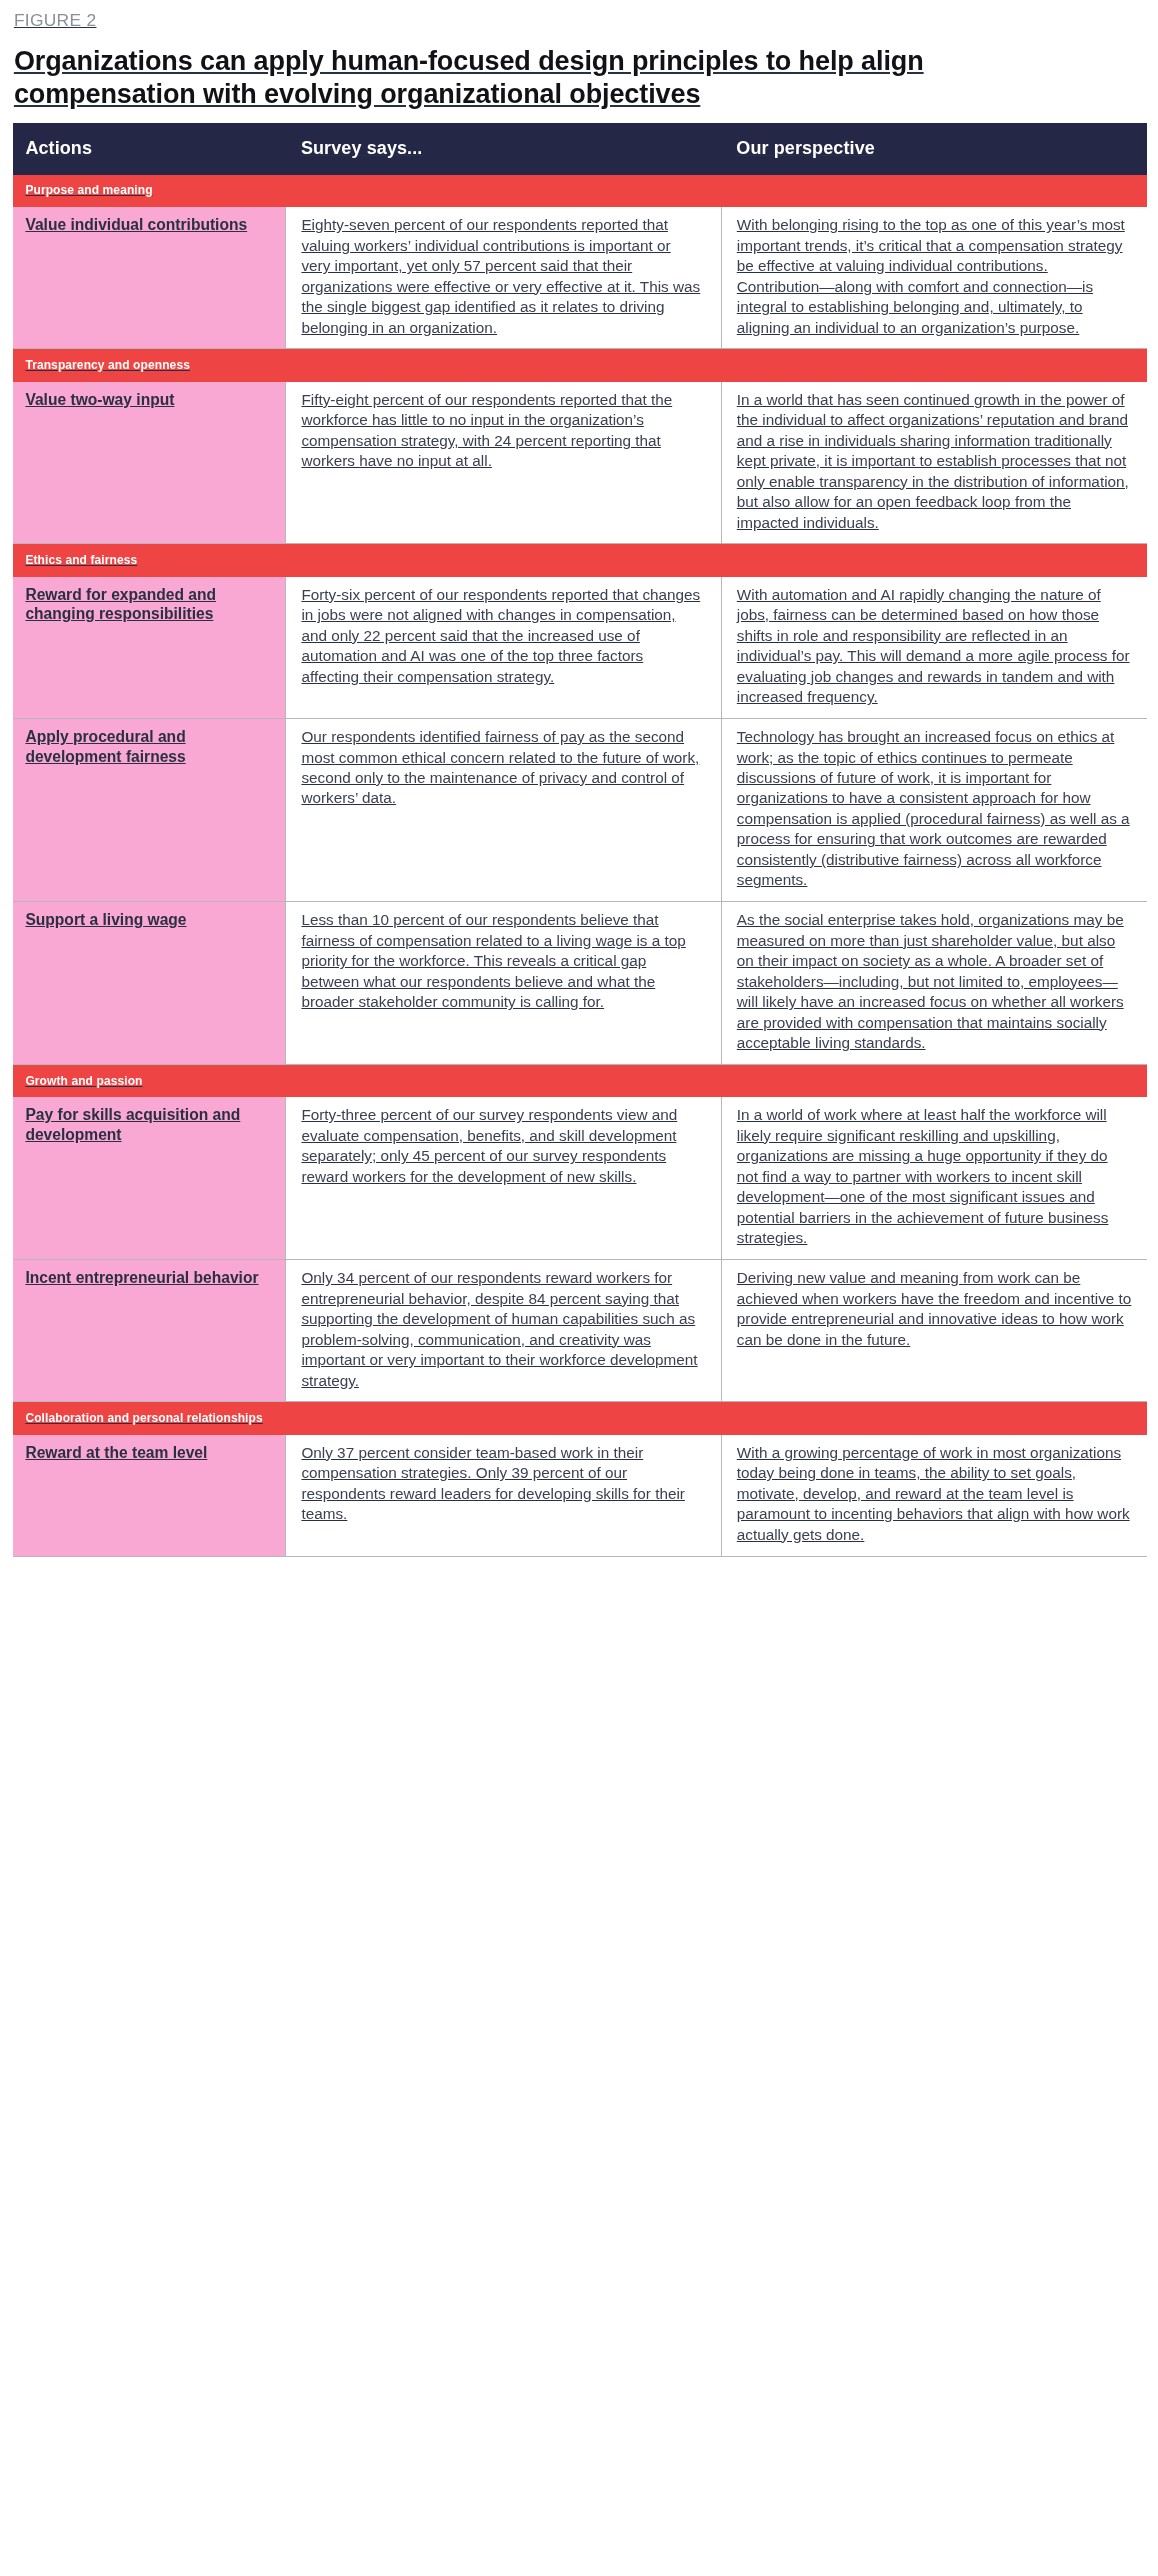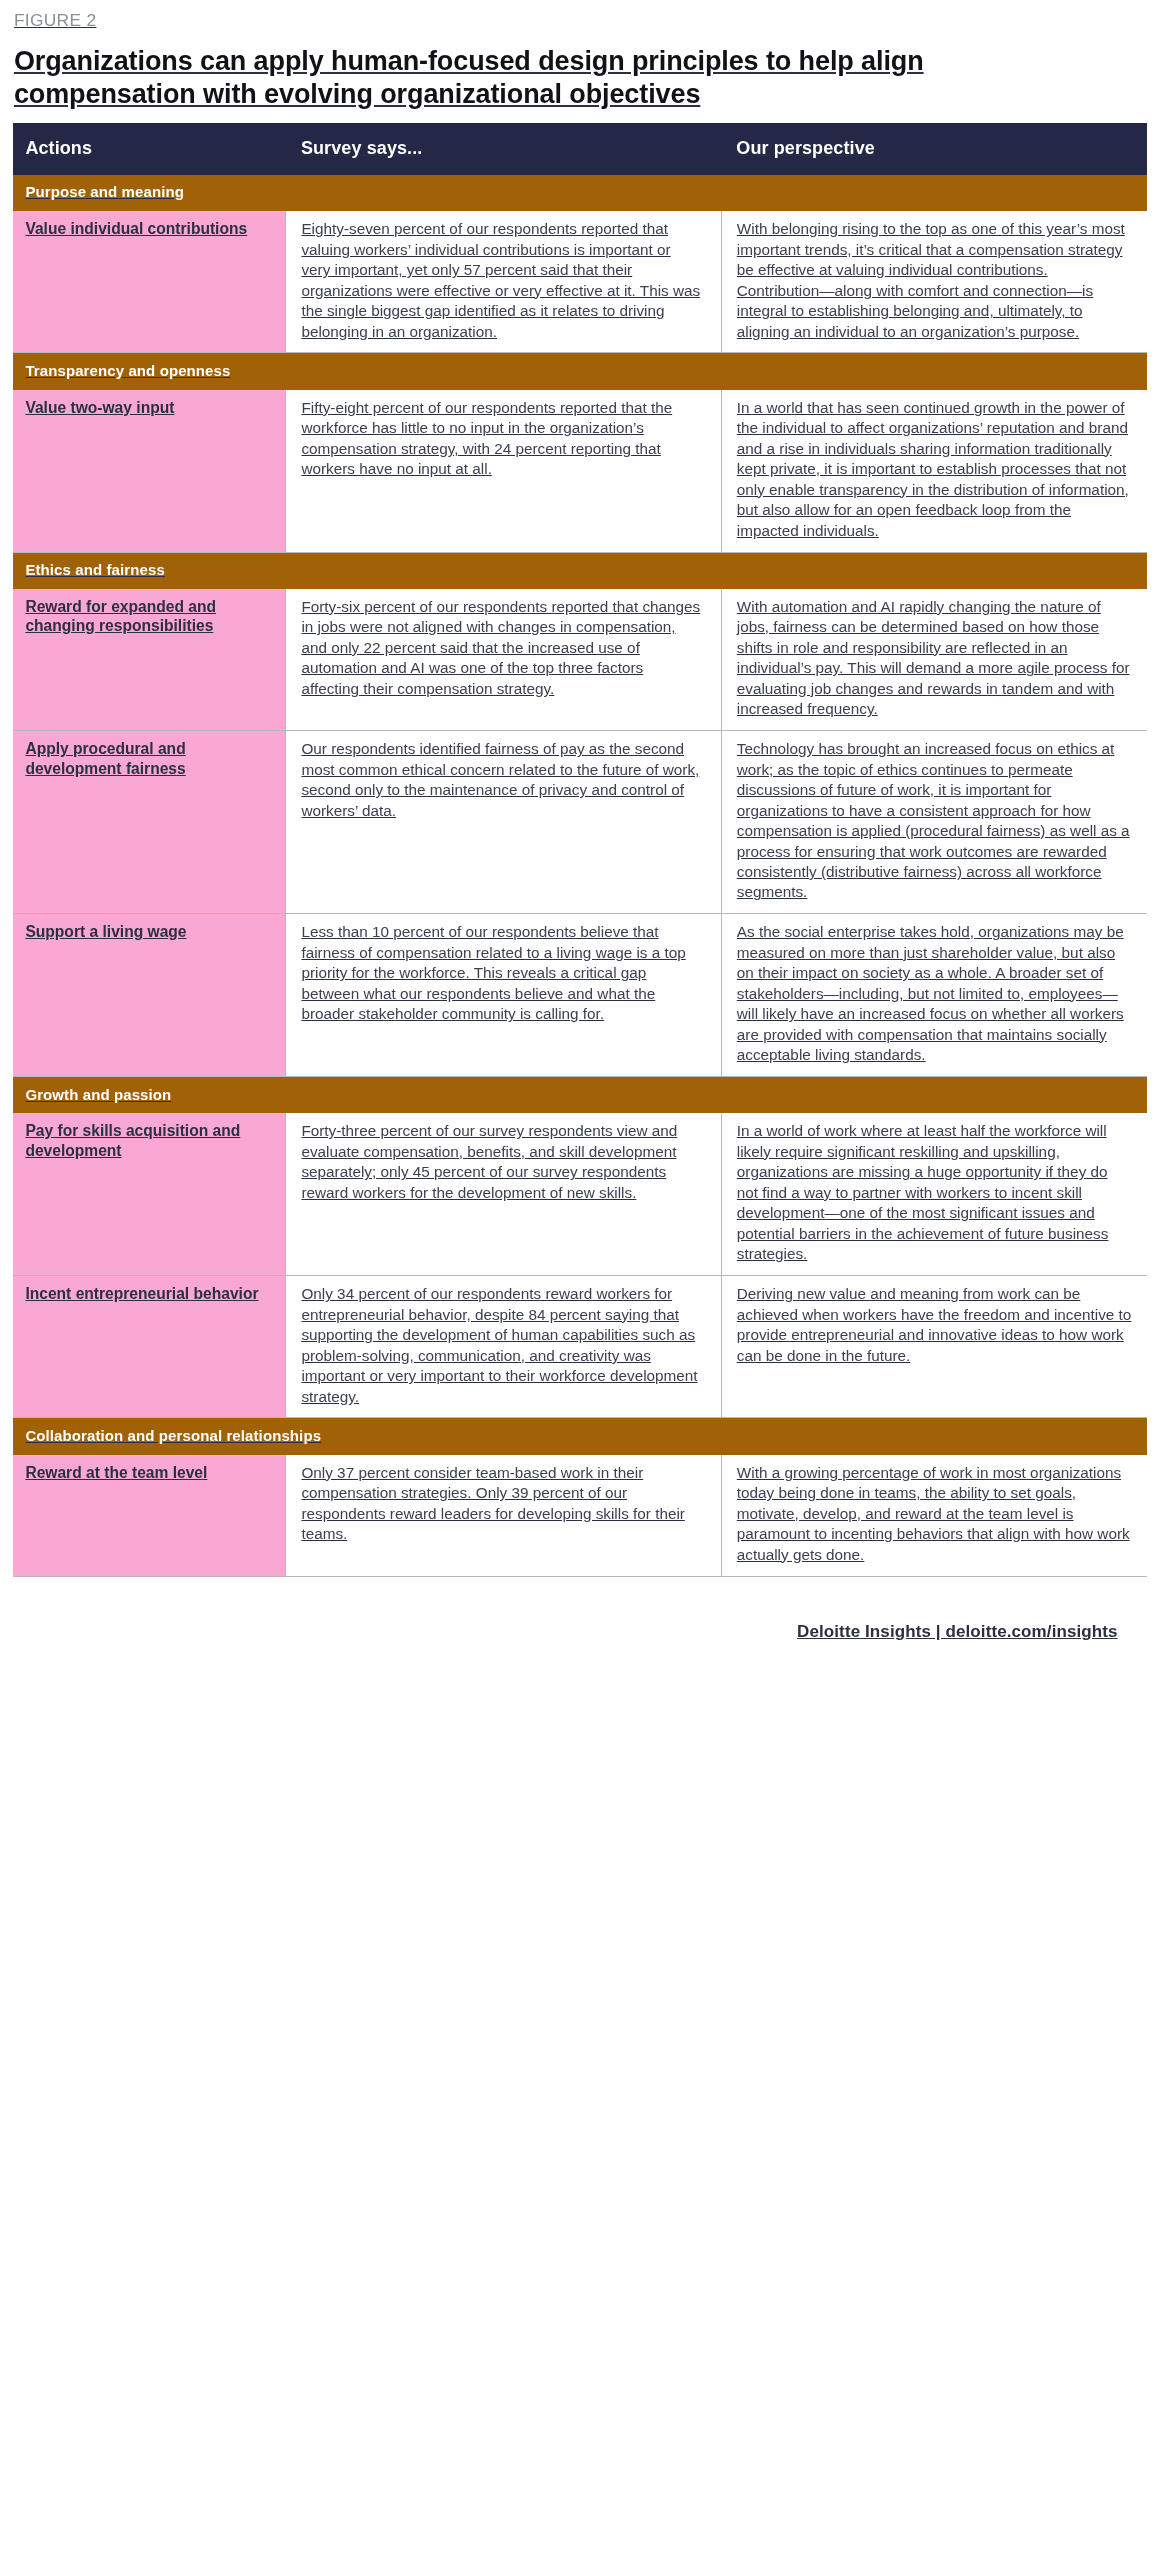--- a/index.html
+++ b/index.html
@@ -54,23 +54,23 @@
     font-weight: 700;
     text-align: left;
     padding: 15px 12.7px 16px 12.7px;
     vertical-align: middle;
     letter-spacing: 0.1px;
   }
   thead th.survey-head { padding-left: 15px; }
   thead th.persp-head  { padding-left: 15px; }
 
   tr.section-row td {
-    background: #a16207;
+    background: #ef4444;
     color: #ffffff;
-    font-size: 15px;
+    font-size: 12px;
     font-weight: 700;
     padding: 7.5px 12.7px 8.7px 12.7px;
     letter-spacing: 0.1px;
   }
 
   tbody td {
     vertical-align: top;
     font-size: 15.3px;
     line-height: 1.34;
     background: #ffffff;
@@ -197,17 +197,16 @@
         </tr>
         <tr class="data-row last-data-row">
           <td class="action-cell">Reward at the team level</td>
           <td class="survey-cell">Only 37 percent consider team-based work in their compensation strategies. Only 39 percent of our respondents reward leaders for developing skills for their teams.</td>
           <td class="persp-cell">With a growing percentage of work in most organizations today being done in teams, the ability to set goals, motivate, develop, and reward at the team level is paramount to incenting behaviors that align with how work actually gets done.</td>
         </tr>
       </tbody>
   </table>
 
   <div class="footer">
-    <div class="brand-line">Deloitte Insights | deloitte.com/insights</div>
   </div>
 
 </div>
 
 
 </body></html>

